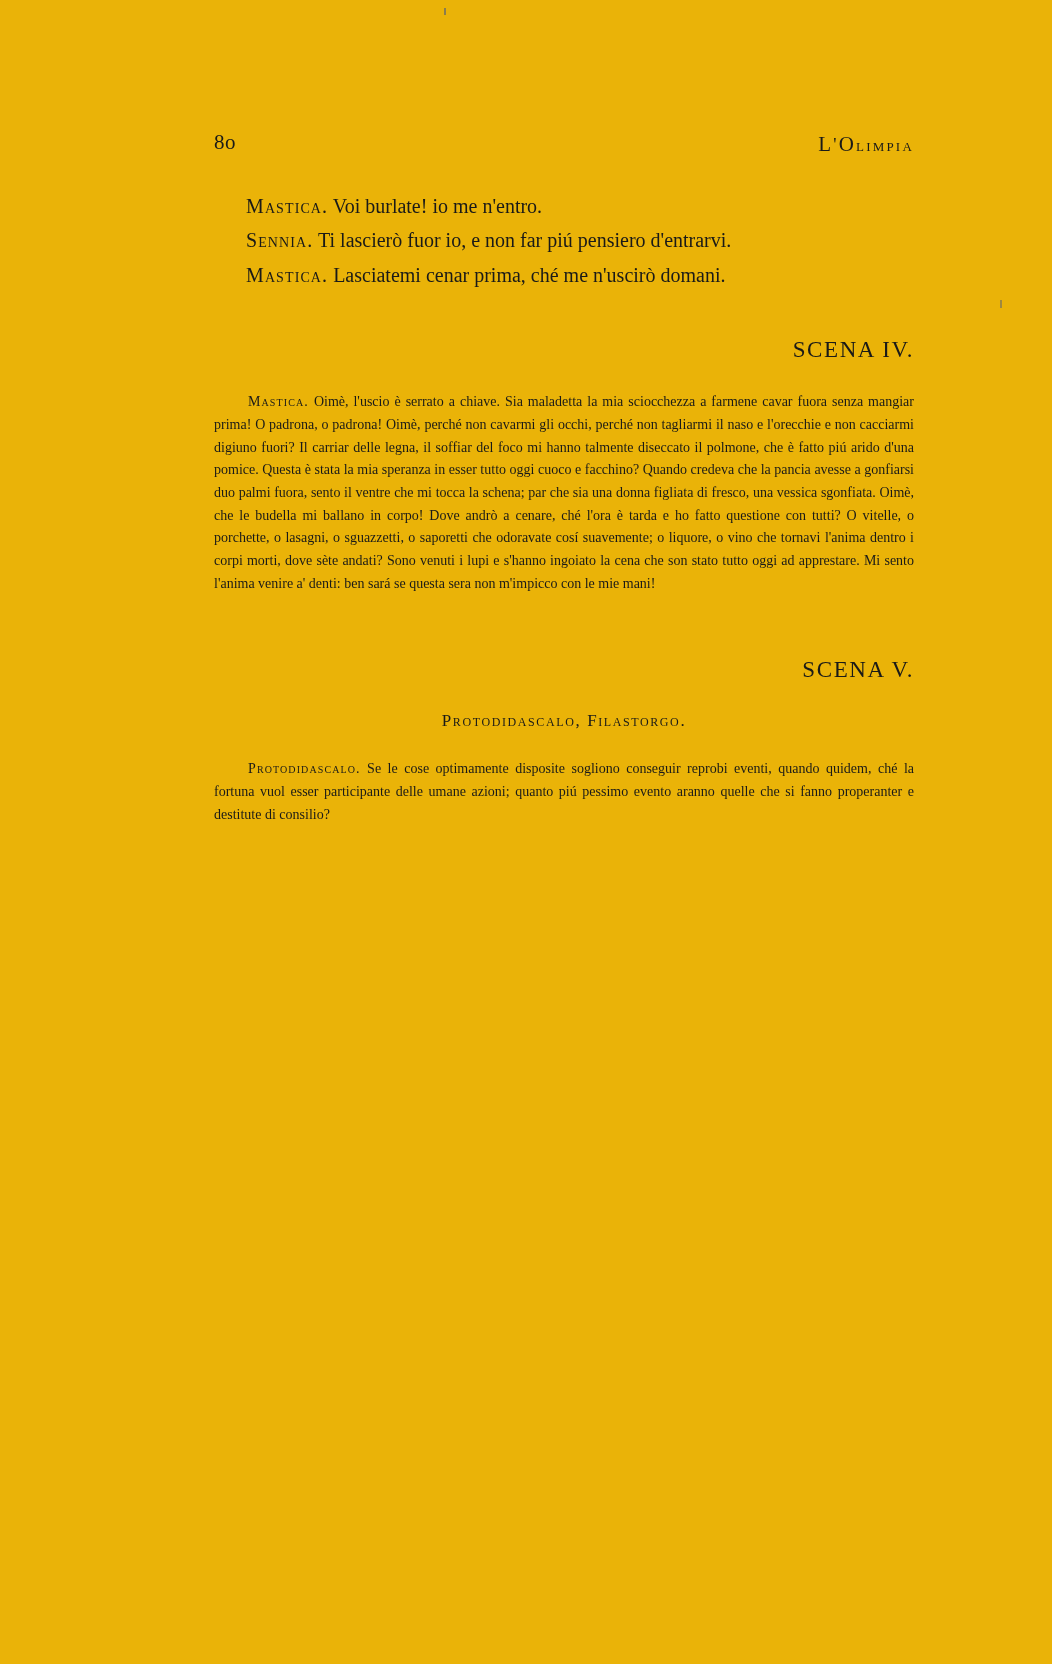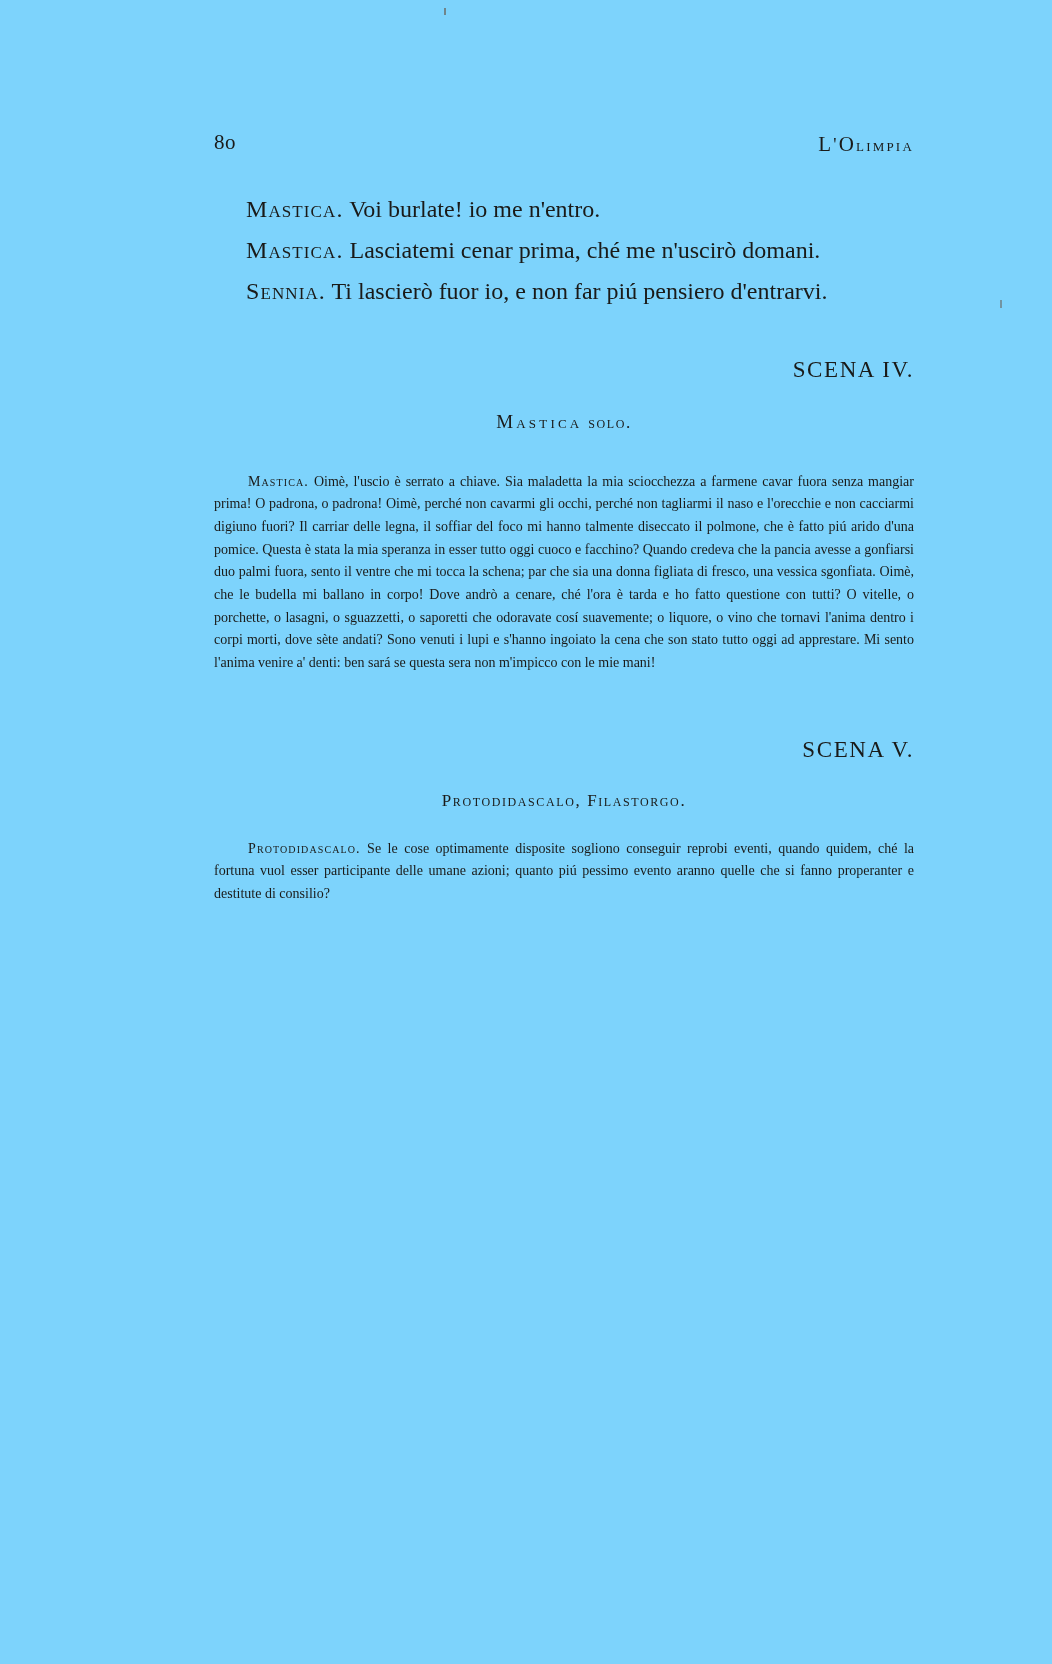--- a/index.html
+++ b/index.html
@@ -10,21 +10,21 @@
   body {
     width: 1052px;
     height: 1664px;
     font-family: "Liberation Serif", serif;
     color: #1a1a18;
   }
   .page {
     position: relative;
     width: 1052px;
     height: 1664px;
-    background: #7dd3fc;
+    background: #eab308;
     overflow: hidden;
   }
   .tick-top {
     position: absolute;
     left: 444px;
     top: 8px;
     width: 2px;
     height: 7px;
     background: #6b6b66;
     opacity: .75;
@@ -65,21 +65,21 @@
     font-size: 18px;
     letter-spacing: 2.2px;
     font-variant: small-caps;
     text-transform: lowercase;
   }
   .head-title .cap {
     font-size: 21px;
     text-transform: uppercase;
   }
   .speech {
-    font-size: 24px;
+    font-size: 20px;
     line-height: 1.62;
     text-align: justify;
     text-justify: inter-word;
     margin: 0 0 2px 0;
   }
   .speech-block {
     margin-bottom: 30px;
     padding-left: 32px;
   }
   .speech-block .speech {
@@ -144,34 +144,30 @@
         <span class="cap">L</span><span>'</span><span class="cap">O</span><span>limpia</span>
       </div>
     </div>
 
     <div class="speech-block">
       <p class="speech">
         <span class="sc">Mastica.</span>
         <span>Voi burlate! io me n'entro.</span>
       </p>
       <p class="speech">
+        <span class="sc">Sennia.</span>
+        <span>Ti lascierò fuor io, e non far piú pensiero d'entrarvi.</span>
+      </p>
+      <p class="speech">
         <span class="sc">Mastica.</span>
         <span>Lasciatemi cenar prima, ché me n'uscirò domani.</span>
-      </p>
-      <p class="speech">
-        <span class="sc">Sennia.</span>
-        <span>Ti lascierò fuor io, e non far piú pensiero d'entrarvi.</span>
       </p>
     </div>
 
     <div class="scene-heading">SCENA IV.</div>
-    <div class="scene-cast">
-      <span class="wide"><span class="cap">Mastica</span></span>
-      <span>solo.</span>
-    </div>
 
     <div class="monologue">
       <p class="para indent">
         <span class="sc">Mastica.</span>
         <span>Oimè, l'uscio è serrato a chiave. Sia maladetta la mia sciocchezza a farmene cavar fuora senza mangiar prima! O padrona, o padrona! Oimè, perché non cavarmi gli occhi, perché non tagliarmi il naso e l'orecchie e non cacciarmi digiuno fuori? Il carriar delle legna, il soffiar del foco mi hanno talmente diseccato il polmone, che è fatto piú arido d'una pomice. Questa è stata la mia speranza in esser tutto oggi cuoco e facchino? Quando credeva che la pancia avesse a gonfiarsi duo palmi fuora, sento il ventre che mi tocca la schena; par che sia una donna figliata di fresco, una vessica sgonfiata. Oimè, che le budella mi ballano in corpo! Dove andrò a cenare, ché l'ora è tarda e ho fatto questione con tutti? O vitelle, o porchette, o lasagni, o sguazzetti, o saporetti che odoravate cosí suavemente; o liquore, o vino che tornavi l'anima dentro i corpi morti, dove sète andati? Sono venuti i lupi e s'hanno ingoiato la cena che son stato tutto oggi ad apprestare. Mi sento l'anima venire a' denti: ben sará se questa sera non m'impicco con le mie mani!</span>
       </p>
     </div>
 
     <div class="scene-heading scene5-head">SCENA V.</div>
     <div class="scene-cast scene5-cast">

